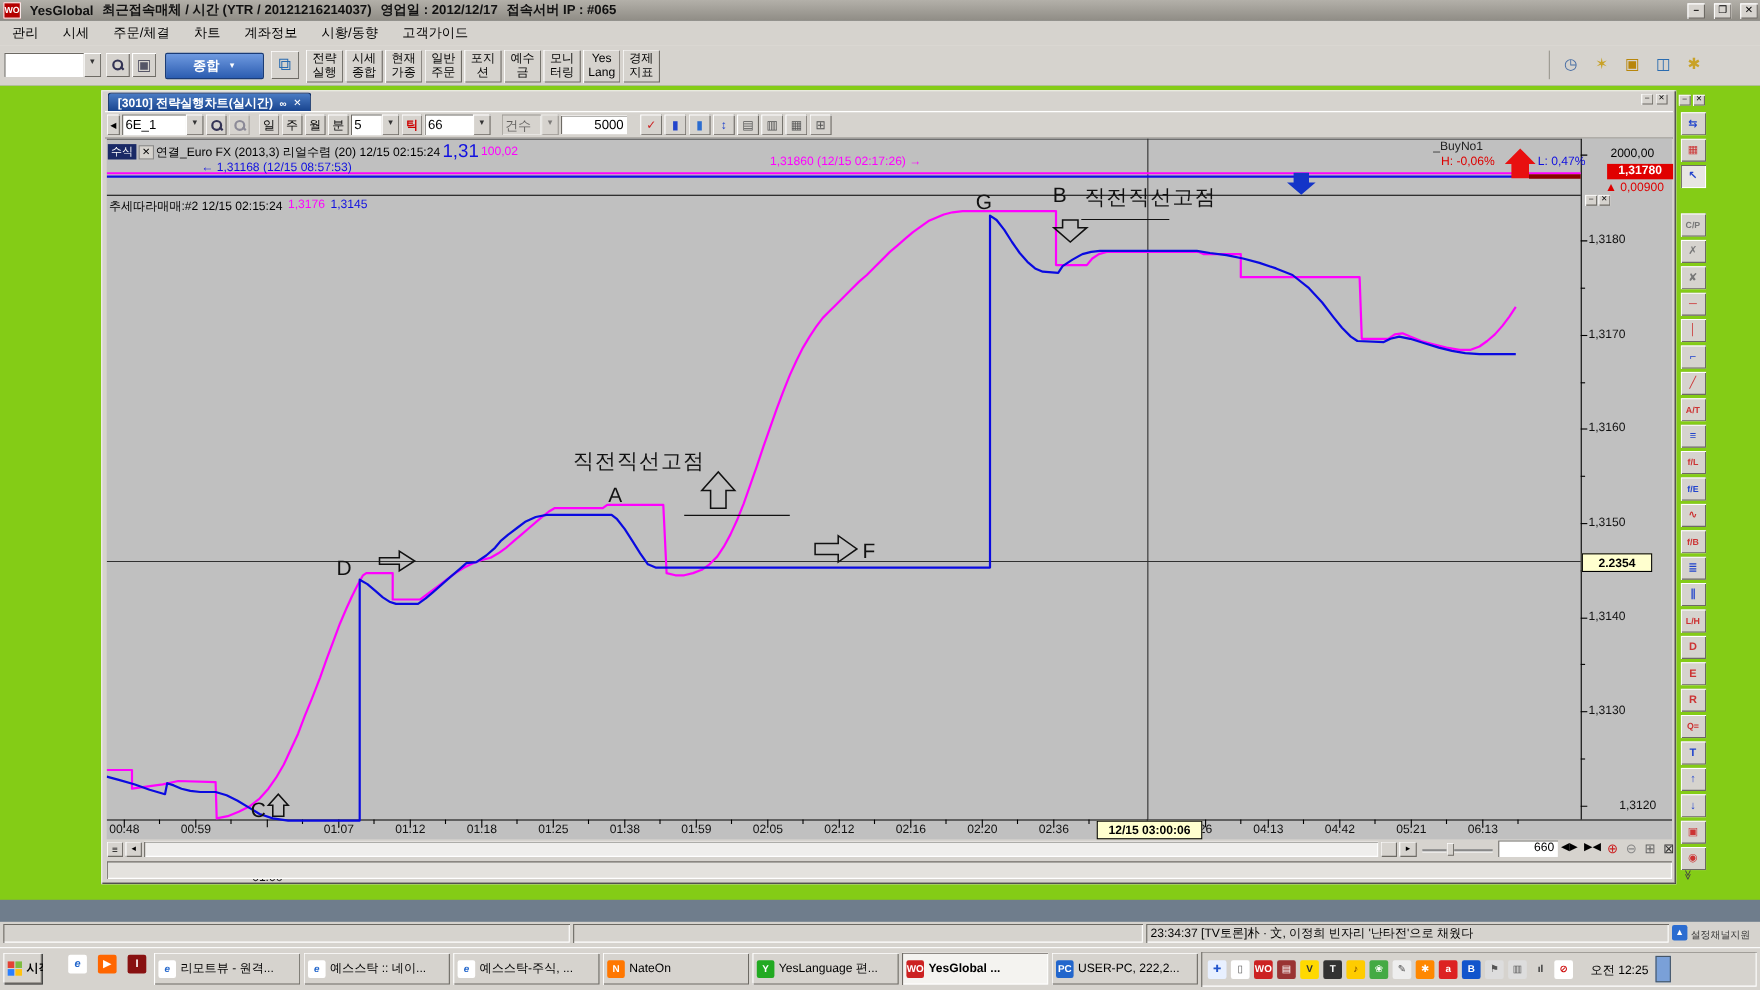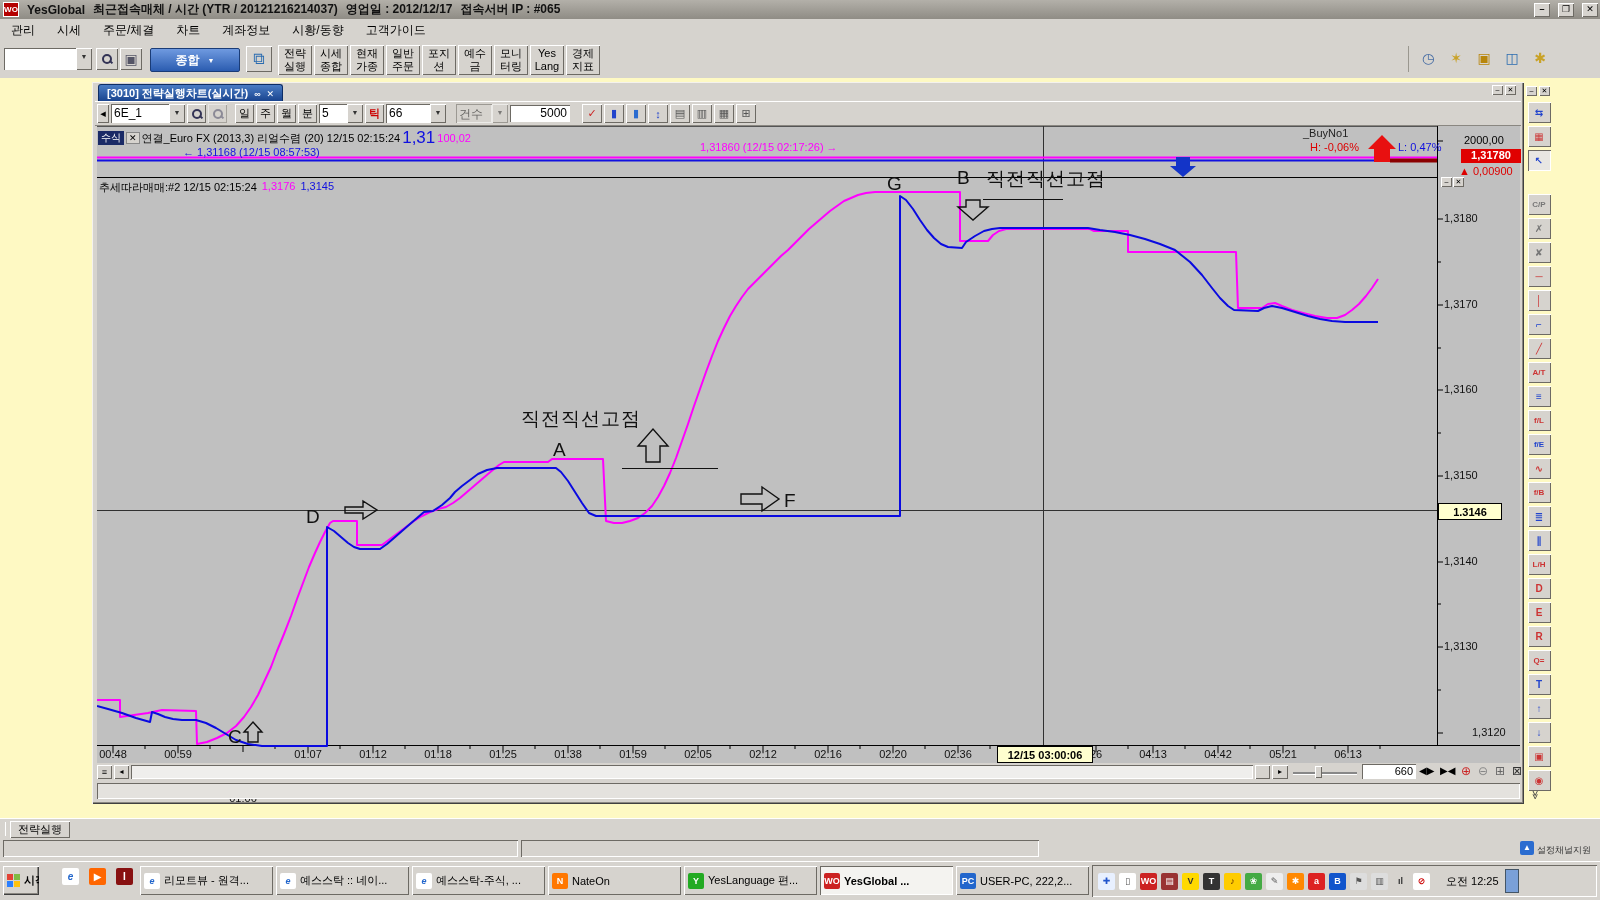--- a/index.html
+++ b/index.html
@@ -21,21 +21,21 @@
   .menu-item{padding:2px 11px;cursor:default;}
   .toolbar{left:0;top:41px;width:1600px;height:37px;background:#d6d3ce;border-bottom:2px solid #5a6675;}
   .combo{display:flex;align-items:center;}
   .combo .box{background:#fff;box-shadow:inset 1px 1px 0 #6d6a64, inset -1px -1px 0 #fff;height:100%;
               flex:1;padding:2px 3px;box-sizing:border-box;overflow:hidden;white-space:nowrap;}
   .combo .drop{width:16px;height:100%;font-size:7px;text-align:center;line-height:18px;color:#333;}
   .qbtn{width:34px;height:30px;font-size:11px;line-height:13px;text-align:center;padding-top:2px;box-sizing:border-box;}
   .bluebtn{background:linear-gradient(#6f9ae0,#2b5cb0);color:#fff;font-weight:bold;border:1px solid #1a3c77;
            border-radius:2px;display:flex;align-items:center;justify-content:center;gap:8px;}
   .tico{width:24px;height:24px;display:flex;align-items:center;justify-content:center;font-size:14px;}
-  .mdi{left:0;top:78px;width:1600px;height:740px;background:#fef9c3;}
+  .mdi{left:0;top:78px;width:1600px;height:740px;background:#84cc16;}
   .chartwin{left:92px;top:4px;width:1432px;height:722px;background:#d6d3ce;
             box-shadow:inset 1px 1px 0 #f4f2ee, inset -1px -1px 0 #404040, inset -2px -2px 0 #8a8781;}
   .tab{position:absolute;left:6px;top:2px;height:17px;padding:0 8px;background:linear-gradient(#4a7cc4,#16418c);
        color:#fff;font-weight:bold;font-size:11px;display:flex;align-items:center;gap:6px;
        border:1px solid #0d2d66;border-bottom:none;border-radius:3px 3px 0 0;}
   .ctoolbar{position:absolute;left:3px;top:19px;width:1426px;height:25px;background:#d6d3ce;
             display:flex;align-items:center;gap:2px;padding-left:2px;box-sizing:border-box;
             box-shadow:inset 0 1px 0 #fff, inset 0 -1px 0 #8a8781;}
   .sbtn{height:19px;min-width:19px;display:flex;align-items:center;justify-content:center;font-size:11px;}
   .plotbg{position:absolute;left:5px;top:44px;width:1423px;height:637px;background:#c0c0c0;}
@@ -354,49 +354,46 @@
       <div class="lbl xlab" style="left: 763px; top: 748px;">02:12</div>
       <div class="lbl xlab" style="left: 828px; top: 748px;">02:16</div>
       <div class="lbl xlab" style="left: 893px; top: 748px;">02:20</div>
       <div class="lbl xlab" style="left: 958px; top: 748px;">02:36</div>
       <div class="lbl xlab" style="left: 1096px; top: 748px;">26</div>
       <div class="lbl xlab" style="left: 1153px; top: 748px;">04:13</div>
       <div class="lbl xlab" style="left: 1218px; top: 748px;">04:42</div>
       <div class="lbl xlab" style="left: 1283px; top: 748px;">05:21</div>
       <div class="lbl xlab" style="left: 1348px; top: 748px;">06:13</div>
     </div>
-  <div class="lbl hibox" style="left:1438px;top:503px;width:62px;height:15px">1.3146</div>
+  <div class="lbl hibox" style="left:1438px;top:503px;width:62px;height:15px">2.2354</div>
   <div class="lbl hibox" style="left:997px;top:746px;width:94px;height:15px">12/15 03:00:06</div>
 
   <div class="lbl" style="left:97px;top:764px;width:1423px;height:17px;background:#d6d3ce">
     <span class="raised" style="position:absolute;left:0;top:1px;width:15px;height:14px;text-align:center;font-size:9px;line-height:14px">≡</span>
     <span class="raised" style="position:absolute;left:17px;top:1px;width:15px;height:14px;text-align:center;font-size:8px;line-height:14px">◂</span>
     <span class="sunken" style="position:absolute;left:34px;top:1px;width:1122px;height:14px;background:#efeeec"></span>
     <span class="raised" style="position:absolute;left:1158px;top:1px;width:15px;height:14px"></span>
     <span class="raised" style="position:absolute;left:1175px;top:1px;width:16px;height:14px;text-align:center;font-size:8px;line-height:14px">▸</span>
     <span style="position:absolute;left:1196px;top:8px;width:64px;height:2px;background:#888;box-shadow:0 1px 0 #fff"></span>
     <span class="raised" style="position:absolute;left:1218px;top:2px;width:7px;height:12px"></span>
     <span class="sunken" style="position:absolute;left:1265px;top:0;width:54px;height:15px;text-align:right;font-size:11px;padding:1px 3px;box-sizing:border-box">660</span>
     <span style="position:absolute;left:1322px;top:1px;font-size:10px">◀▶</span>
     <span style="position:absolute;left:1343px;top:1px;font-size:10px">▶◀</span>
     <span style="position:absolute;left:1364px;top:0;font-size:12px;color:#cc2222">⊕</span>
     <span style="position:absolute;left:1381px;top:0;font-size:12px;color:#888">⊖</span>
     <span style="position:absolute;left:1398px;top:0;font-size:12px;color:#666">⊞</span>
     <span style="position:absolute;left:1415px;top:0;font-size:12px;color:#333">⊠</span>
   </div>
   <div class="lbl sunken-gray" style="left:97px;top:783px;width:1423px;height:16px;background:#e4e2de"></div>
 
-  <div class="abs bottombar">
-    <span class="grip abs" style="left:2px;top:3px"></span>
-    <span class="raised" style="position:absolute;left:10px;top:2px;padding:1px 8px;font-size:11px">전략실행</span>
-  </div>
 
   <div class="abs statusbar">
     <span class="spane" style="left:3px;width:515px"></span>
     <span class="spane" style="left:521px;width:518px"></span>
+    <span class="spane" style="left:1042px;width:475px">23:34:37   [TV토론]朴 · 文, 이정희 빈자리 '난타전'으로 채웠다</span>
     <span class="abs" style="left:1520px;top:3px;width:14px;height:14px;background:#2b6cd0;color:#fff;font-size:8px;text-align:center;line-height:14px;border-radius:2px">▲</span>
     <span class="abs" style="left:1537px;top:6px;font-size:9px;color:#333">설정채널지원</span>
   </div>
 
   <div class="abs taskbar">
     <div class="taskbtn raised deep" style="left:3px;width:36px;font-weight:bold">
       <span style="display:grid;grid-template-columns:6px 6px;grid-gap:1px">
         <span style="width:6px;height:6px;background:#e34234"></span>
           <span style="width:6px;height:6px;background:#7fbb42"></span>
         <span style="width:6px;height:6px;background:#2a7fff"></span>

